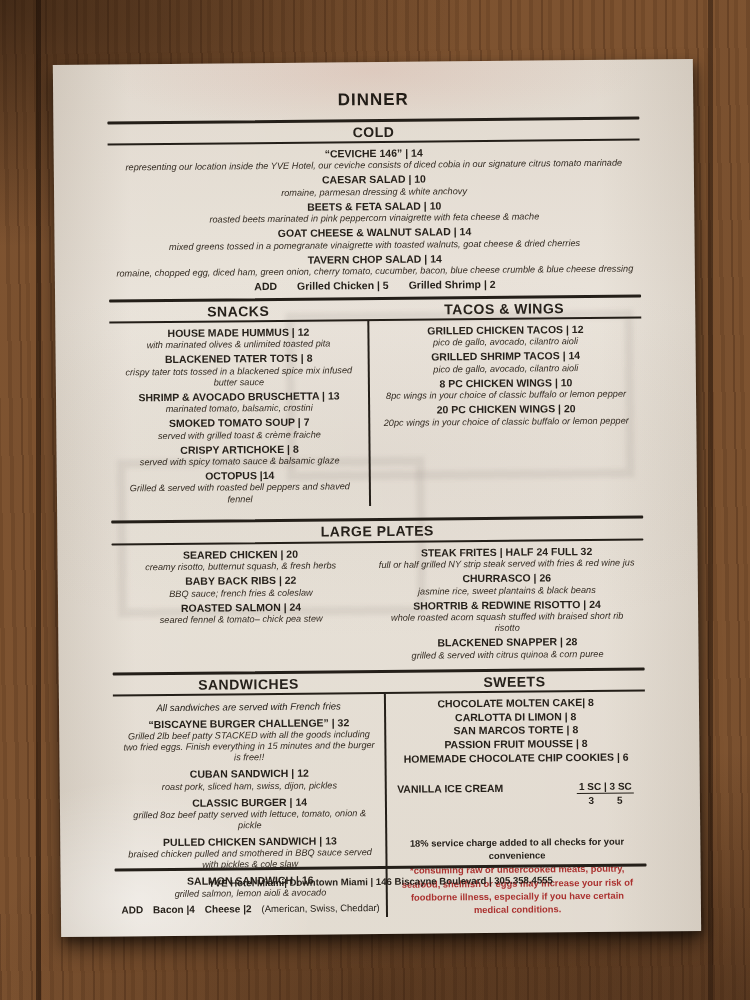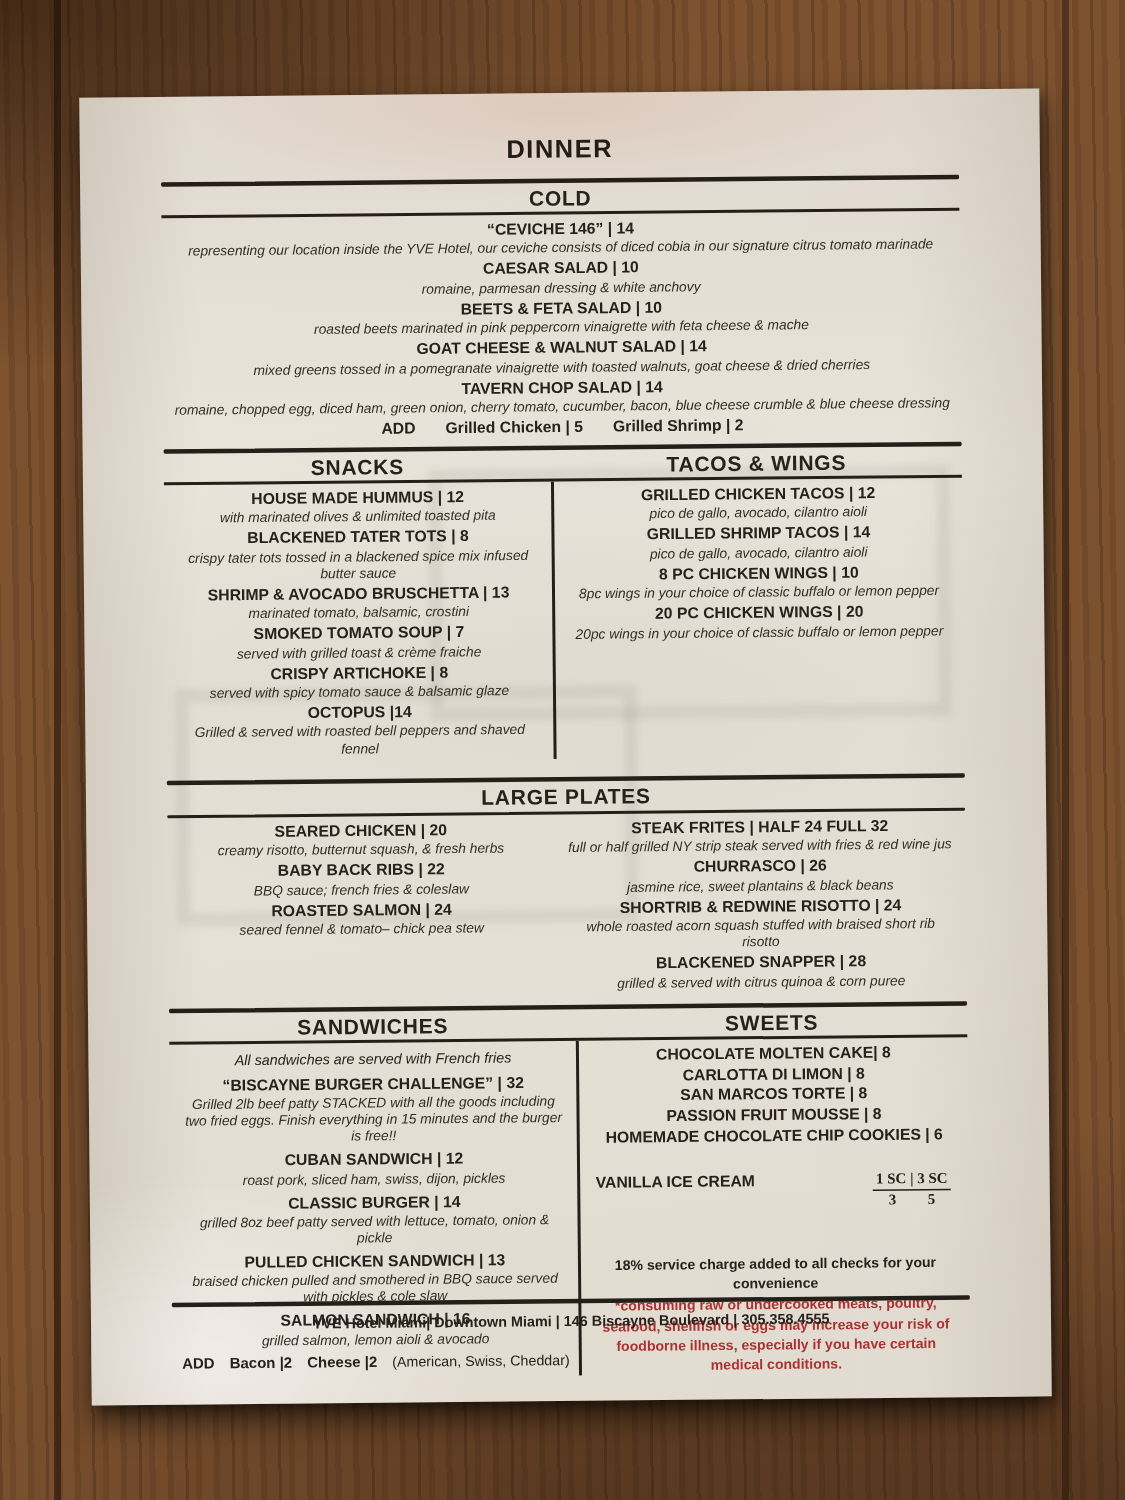--- a/index.html
+++ b/index.html
@@ -88,21 +88,21 @@
   }
   .sand-add .note{font-weight:normal;font-size:9.5px;}
 
   .sweets-list{padding-top:14px;}
   .sweet-item{text-align:center;font-weight:bold;font-size:10.5px;line-height:1.32;}
   .icecream{
     display:flex;justify-content:space-between;align-items:flex-start;
     padding:16px 12px 0 10px;
   }
   .icecream-name{font-weight:bold;font-size:10.5px;}
-  .sc-table{text-align:center;font-family:Liberation Serif, serif;}
+  .sc-table{text-align:center;}
   .sc-head{font-weight:bold;font-size:10px;border-bottom:1.6px solid #241f19;padding:0 2px 1px;}
   .sc-vals{display:flex;justify-content:space-around;font-weight:bold;font-size:10px;margin-top:1px;}
   .notices{margin-top:30px;padding:0 6px;text-align:center;}
   .notice-black{font-weight:bold;font-size:9.4px;line-height:1.35;color:#26211b;}
   .notice-red{font-weight:bold;font-size:9.4px;line-height:1.4;color:#ab3230;margin-top:1px;}
 
   .paper-footer{position:absolute;left:54px;right:54px;top:804px;}
   .footer-text{
     text-align:center;font-weight:bold;font-size:9.6px;margin-top:7px;color:#26211b;
   }
@@ -284,21 +284,21 @@
                 <div class="item-name">PULLED CHICKEN SANDWICH | 13</div>
                 <div class="item-desc">braised chicken pulled and smothered in BBQ sauce served with pickles &amp; cole slaw</div>
               </div>
               <div class="item">
                 <div class="item-name">SALMON SANDWICH | 16</div>
                 <div class="item-desc">grilled salmon, lemon aioli &amp; avocado</div>
               </div>
             </div>
           <div class="sand-add">
             <span>ADD</span>
-            <span>Bacon |2</span>
+            <span>Bacon |4</span>
             <span>Cheese |2</span>
             <span class="note">(American, Swiss, Cheddar)</span>
           </div>
         </div>
         <div class="col s-right col-divided">
           <div class="items sweets-list">
               <div class="sweet-item">CHOCOLATE MOLTEN CAKE| 8</div>
               <div class="sweet-item">CARLOTTA DI LIMON | 8</div>
               <div class="sweet-item">SAN MARCOS TORTE | 8</div>
               <div class="sweet-item">PASSION FRUIT MOUSSE | 8</div>

